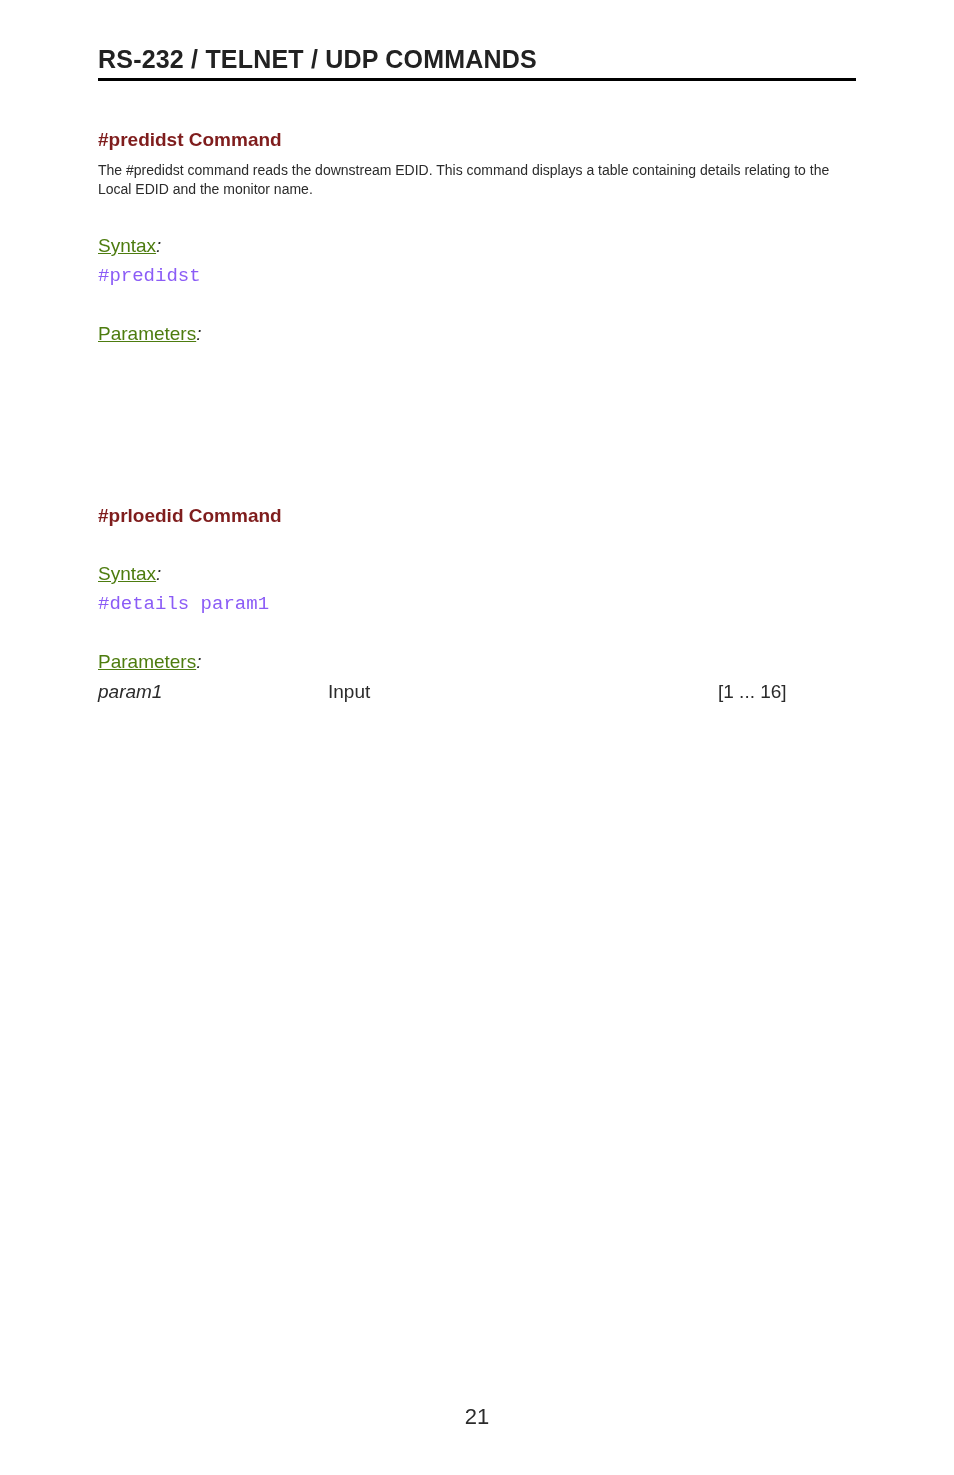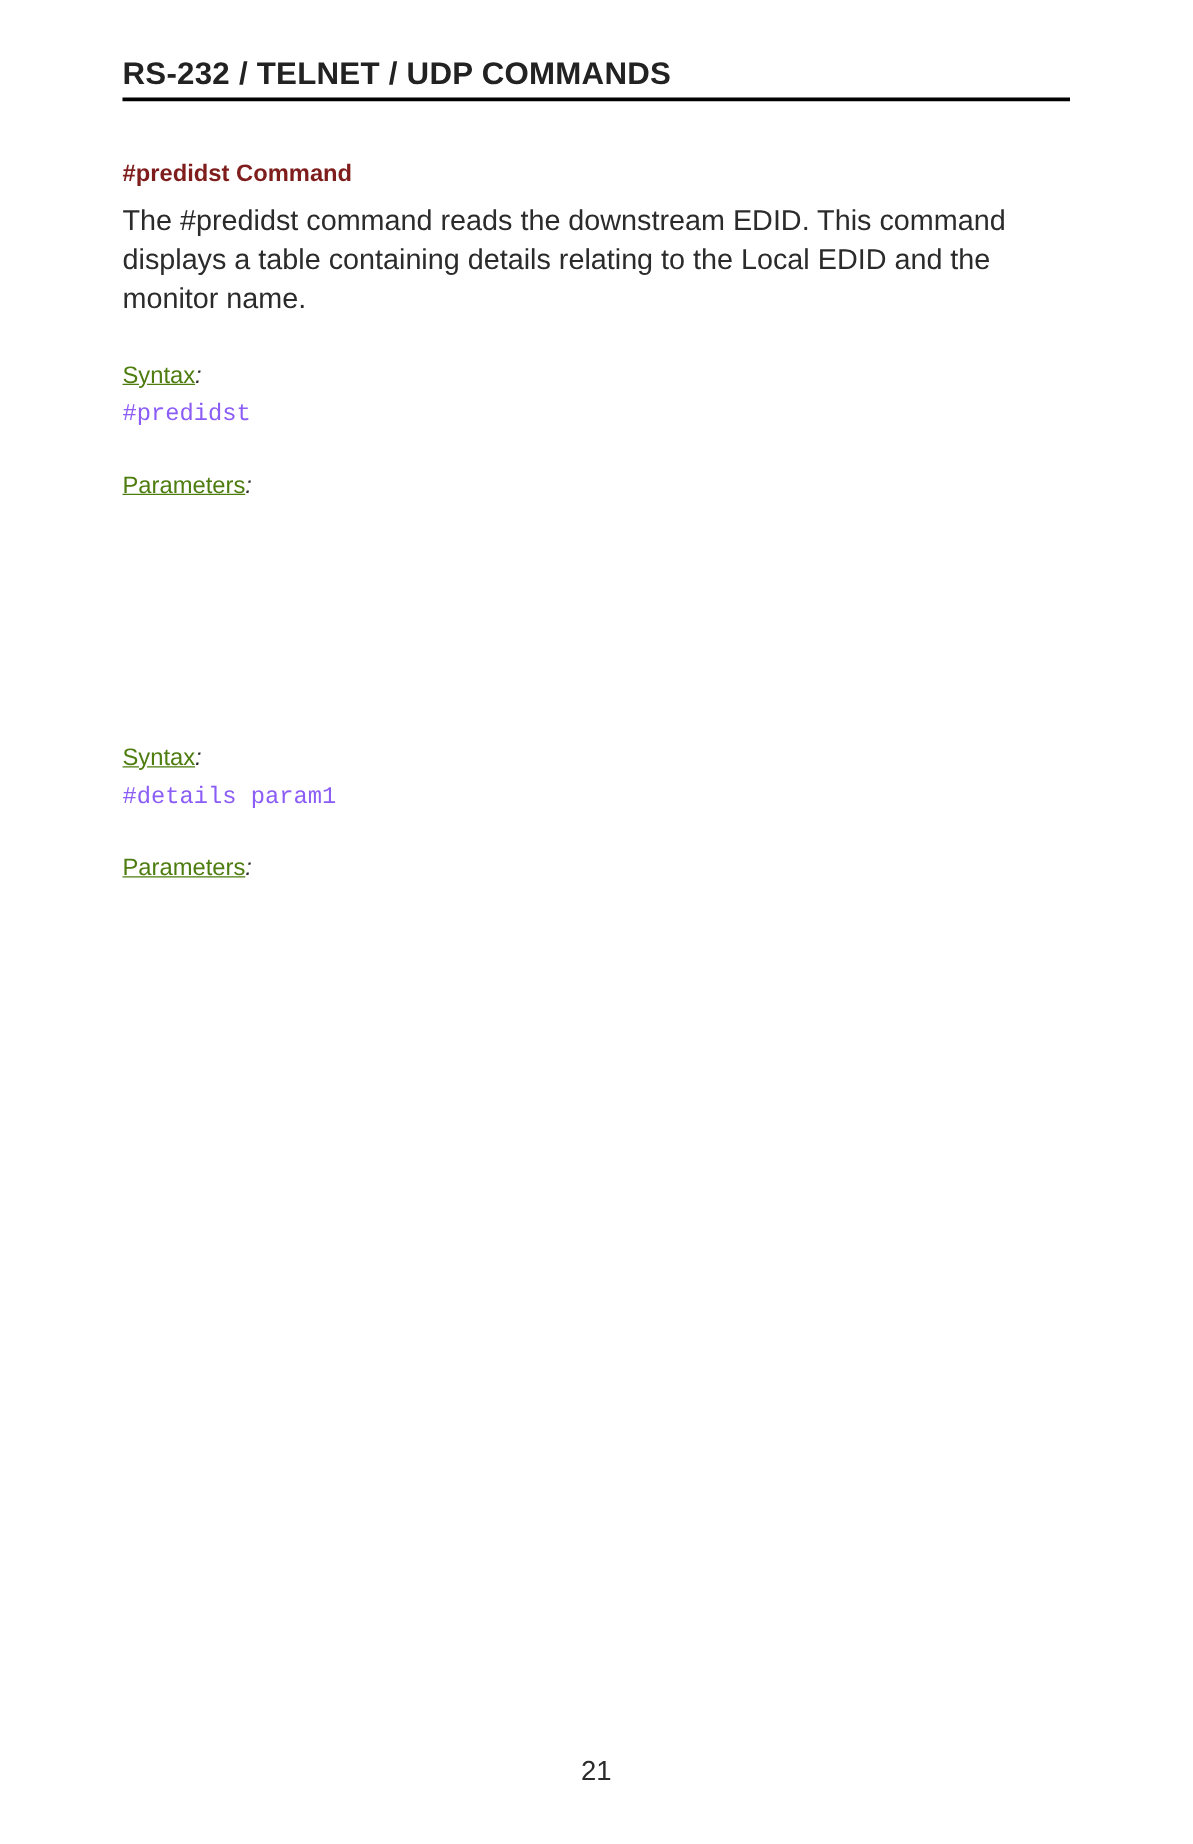--- a/index.html
+++ b/index.html
@@ -26,21 +26,21 @@
   .section {
     margin-top: 48px;
   }
   .cmd-title {
     font-size: 19px;
     font-weight: bold;
     color: #7f1d1d;
     margin-bottom: 10px;
   }
   .body-text {
-    font-size: 23px;
+    font-size: 14px;
     line-height: 1.35;
     color: #2b2b2b;
   }
   .label-row {
     margin-top: 36px;
   }
   .label-underline {
     font-size: 19px;
     text-decoration: underline;
     color: #4d7c0f;
@@ -109,24 +109,30 @@
   <div class="code-line">#predidst</div>
 
   <div class="label-row">
     <span class="label-underline">Parameters</span><span class="label-colon">:</span>
   </div>
 </div>
 
 <div class="big-gap"></div>
 
 <div>
+  <div class="cmd-title">#prloedid Command</div>
 
   <div class="label-row">
     <span class="label-underline">Syntax</span><span class="label-colon">:</span>
   </div>
   <div class="code-line">#details param1</div>
 
   <div class="label-row">
     <span class="label-underline">Parameters</span><span class="label-colon">:</span>
   </div>
+  <div class="param-row">
+    <div class="param-name">param1</div>
+    <div class="param-desc">Input</div>
+    <div class="param-range">[1 ... 16]</div>
+  </div>
 </div>
 
 <div class="page-number">21</div>
 
 </body></html>

